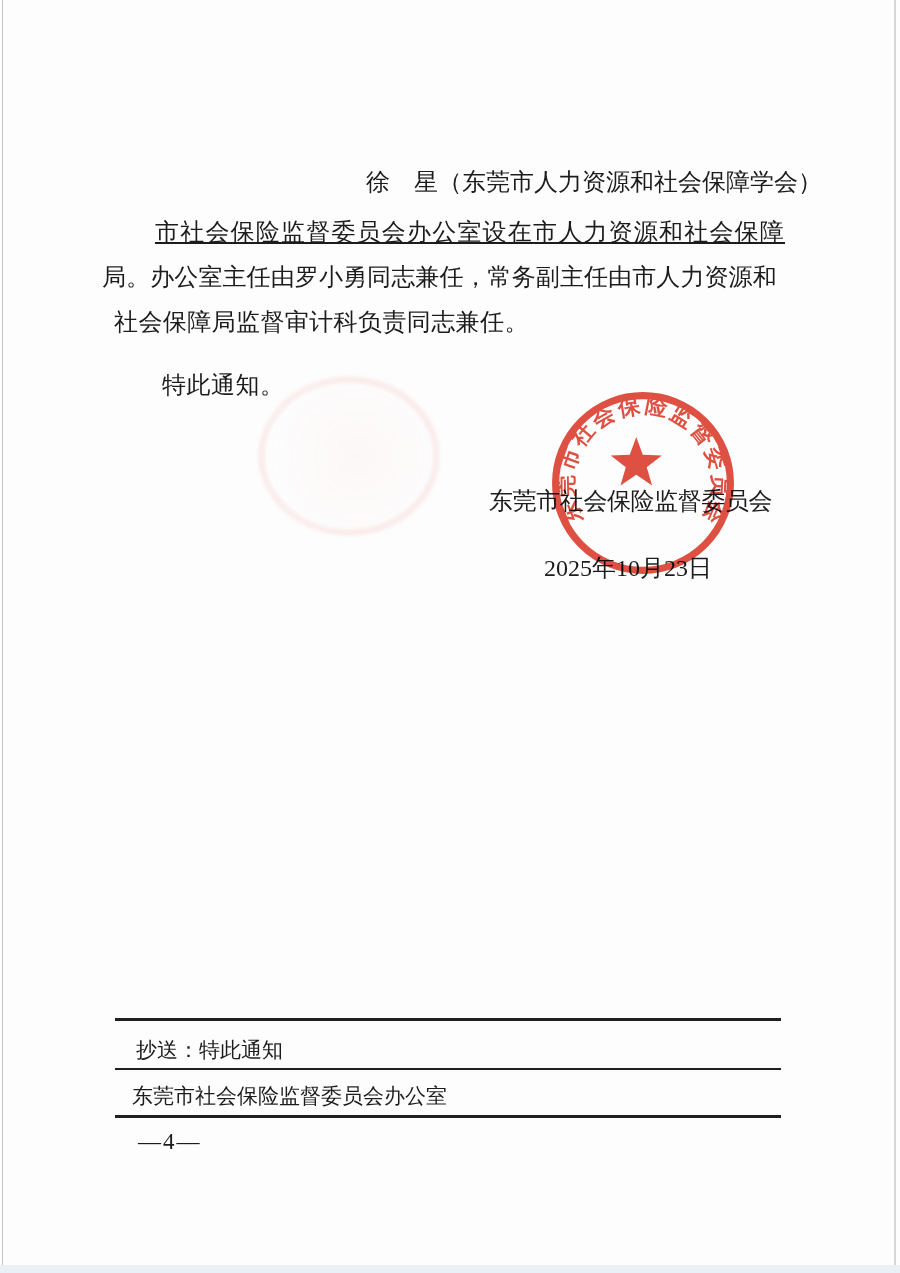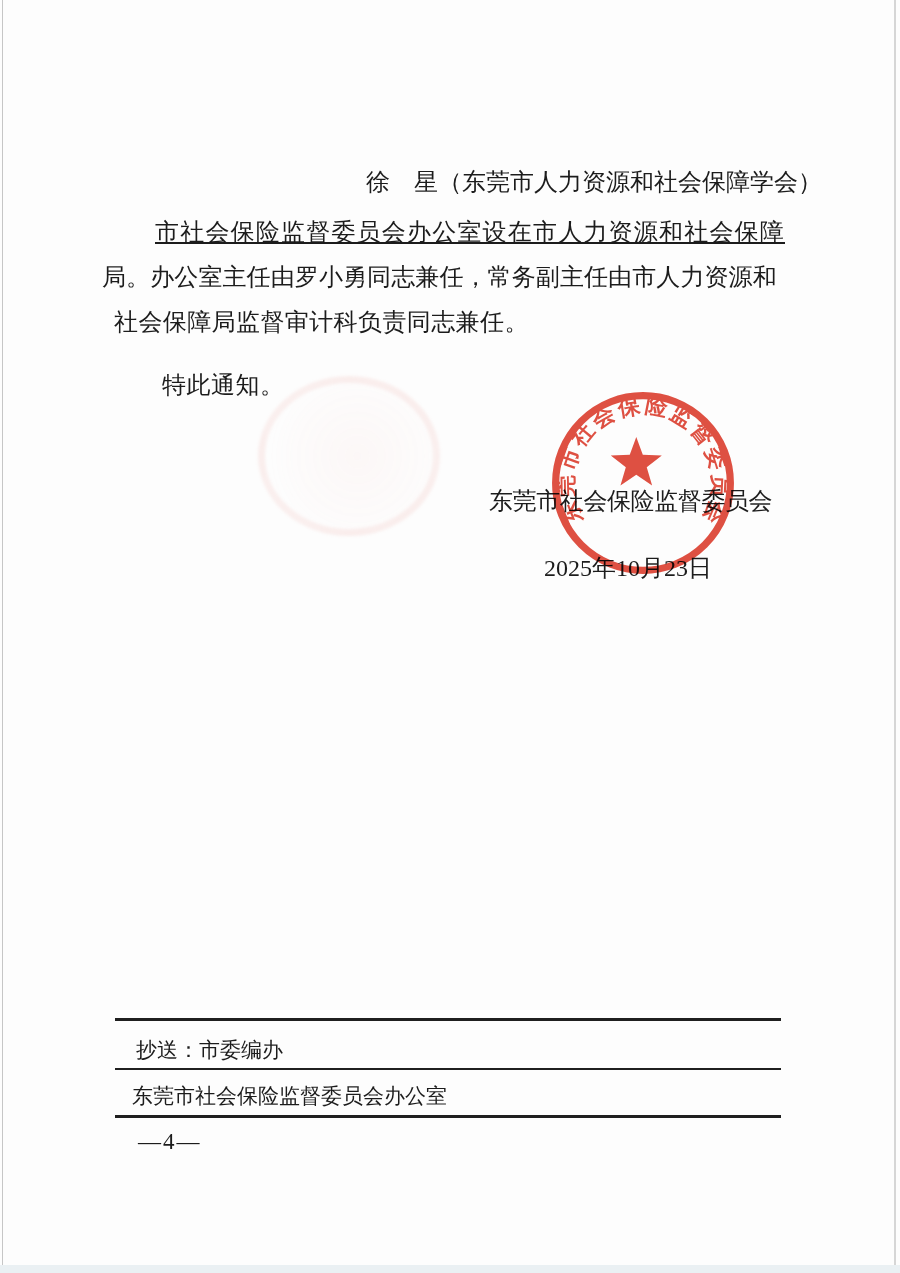--- a/index.html
+++ b/index.html
@@ -75,19 +75,19 @@
     </defs>
     <circle cx="100" cy="100" r="91" fill="none" stroke-width="7.5" stroke="#dc3828"></circle>
     <polygon points="93,52 99.8,70.7 119.6,71.3 103.9,83.6 109.5,102.7 93,91.5 76.5,102.7 82.1,83.6 66.4,71.3 86.2,70.7" fill="#dc3828"></polygon>
     <text class="stamp-text" fill="#dc3828">
       <textPath href="#stamp-arc" startOffset="4">东莞市社会保险监督委员会</textPath>
     </text>
   </svg>
 </div>
 
 <div class="abs rule rule-top"></div>
-<div class="abs footer-text cc-line">抄送：市委编办</div>
+<div class="abs footer-text cc-line">抄送：特此通知</div>
 <div class="abs rule rule-mid"></div>
 <div class="abs issuer-row">
   <span class="footer-text">东莞市社会保险监督委员会办公室</span>
 </div>
 <div class="abs rule rule-bot"></div>
 <div class="abs page-num">—4—</div>
 
 </body></html>

